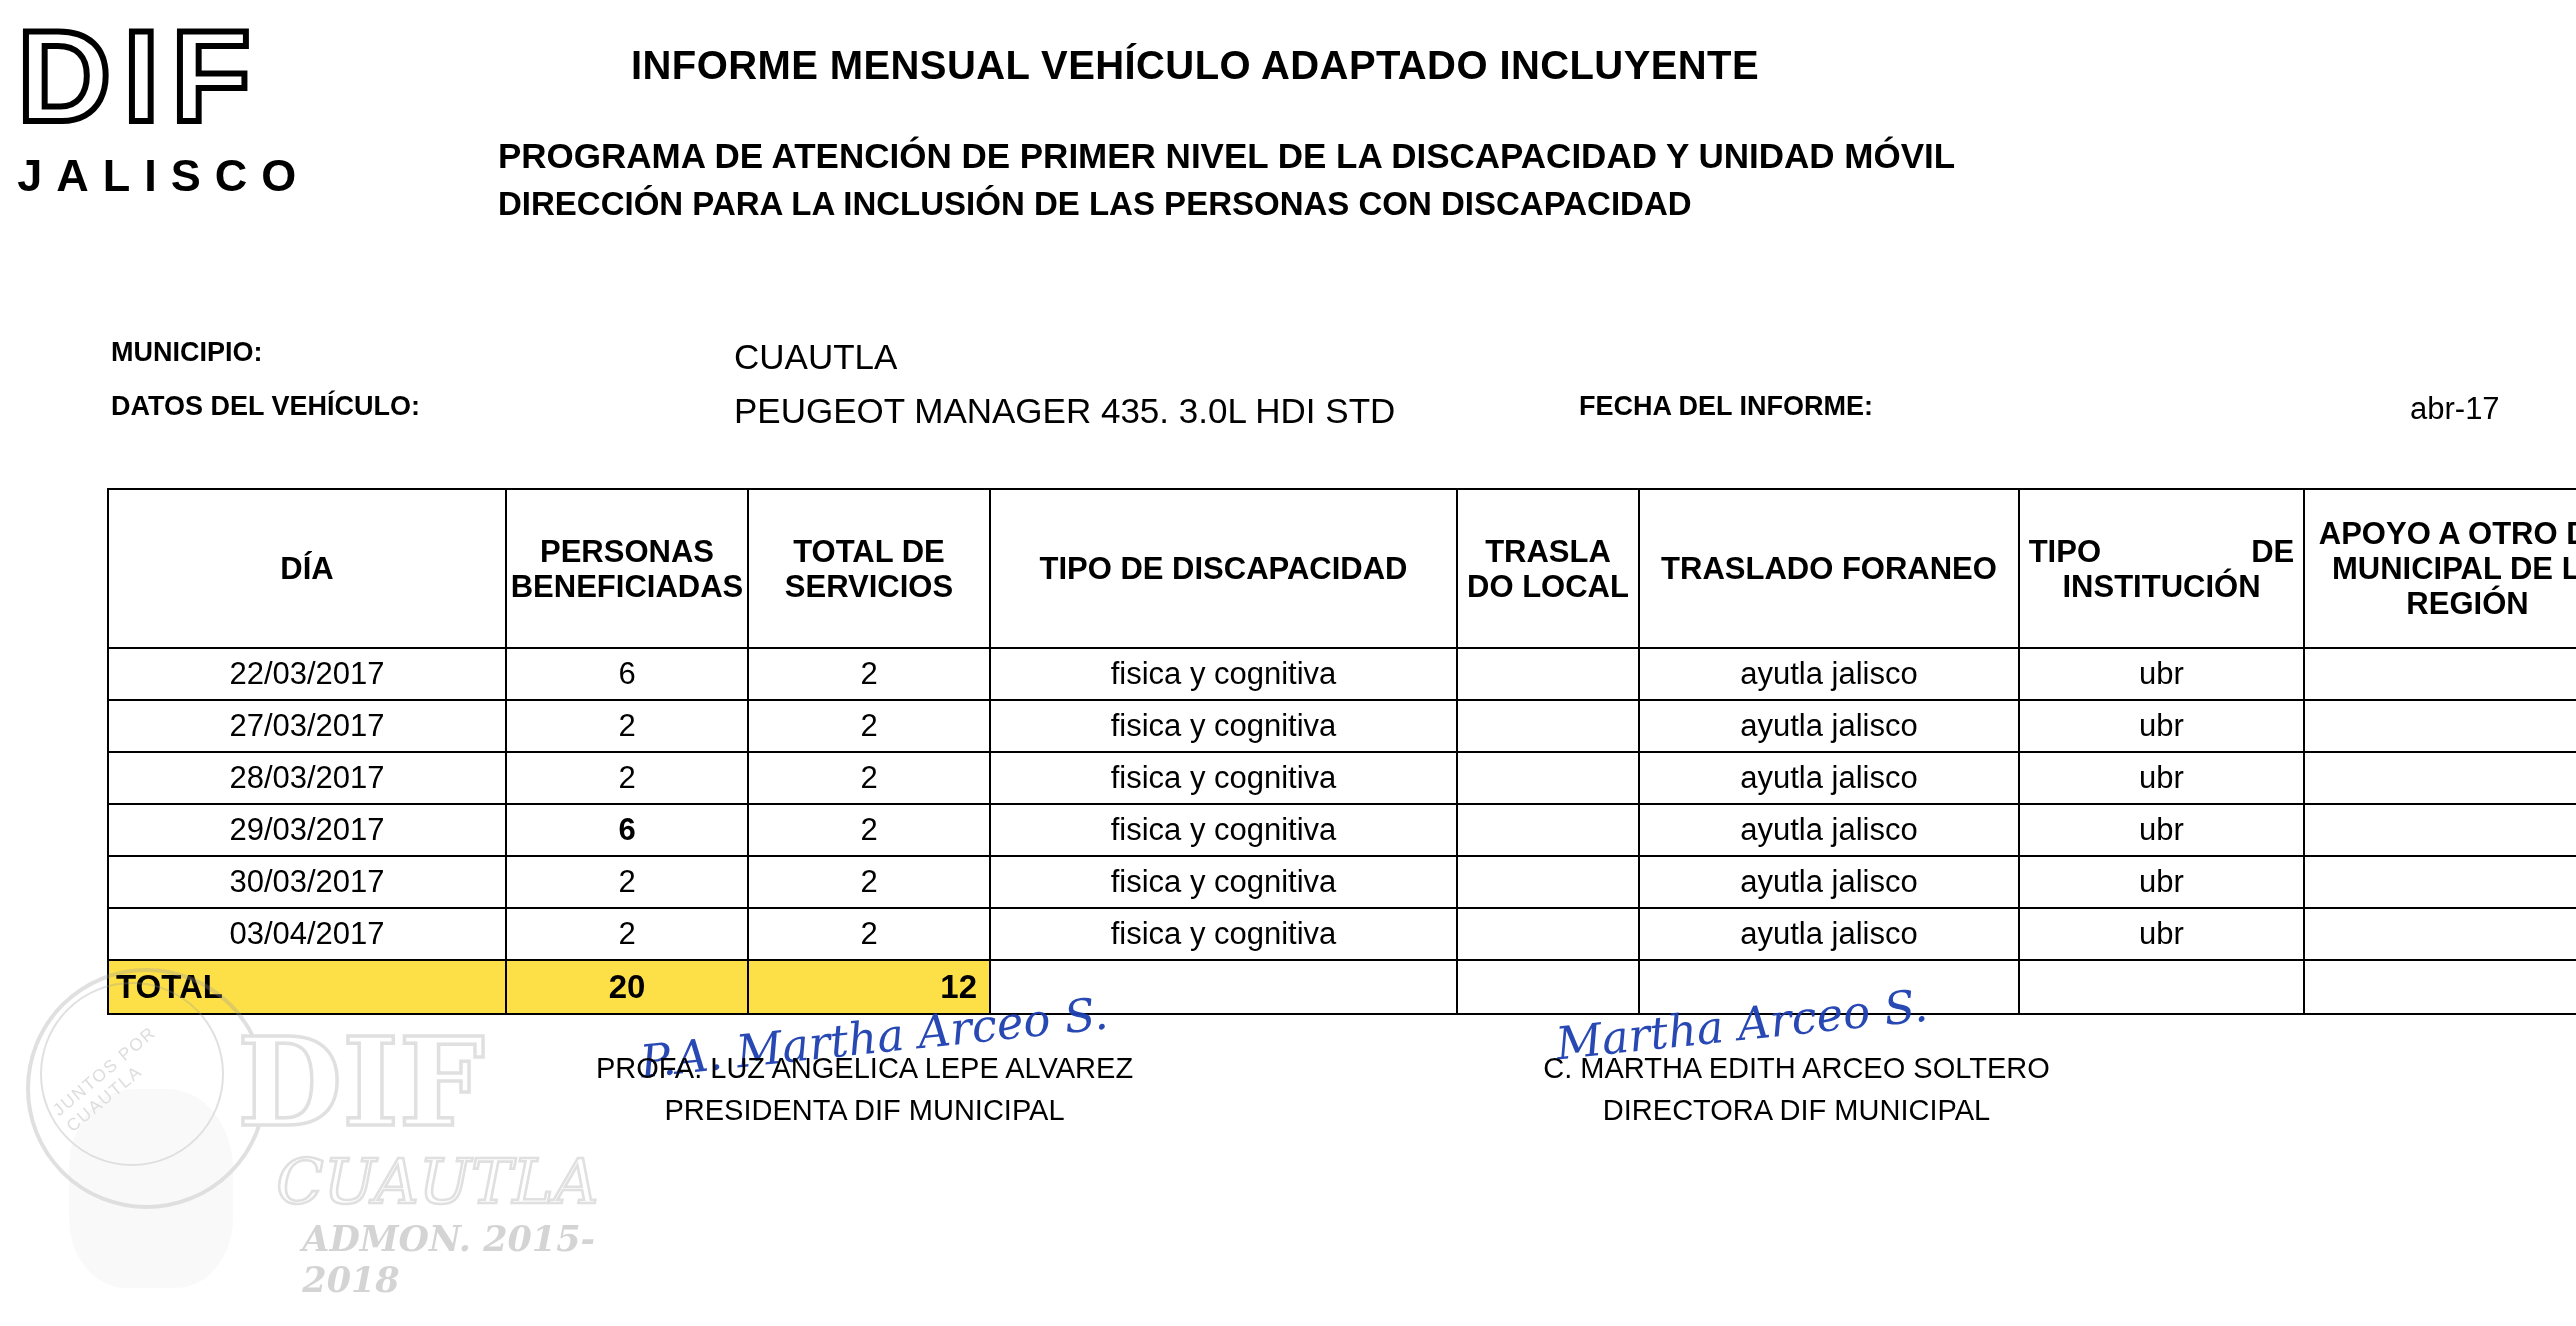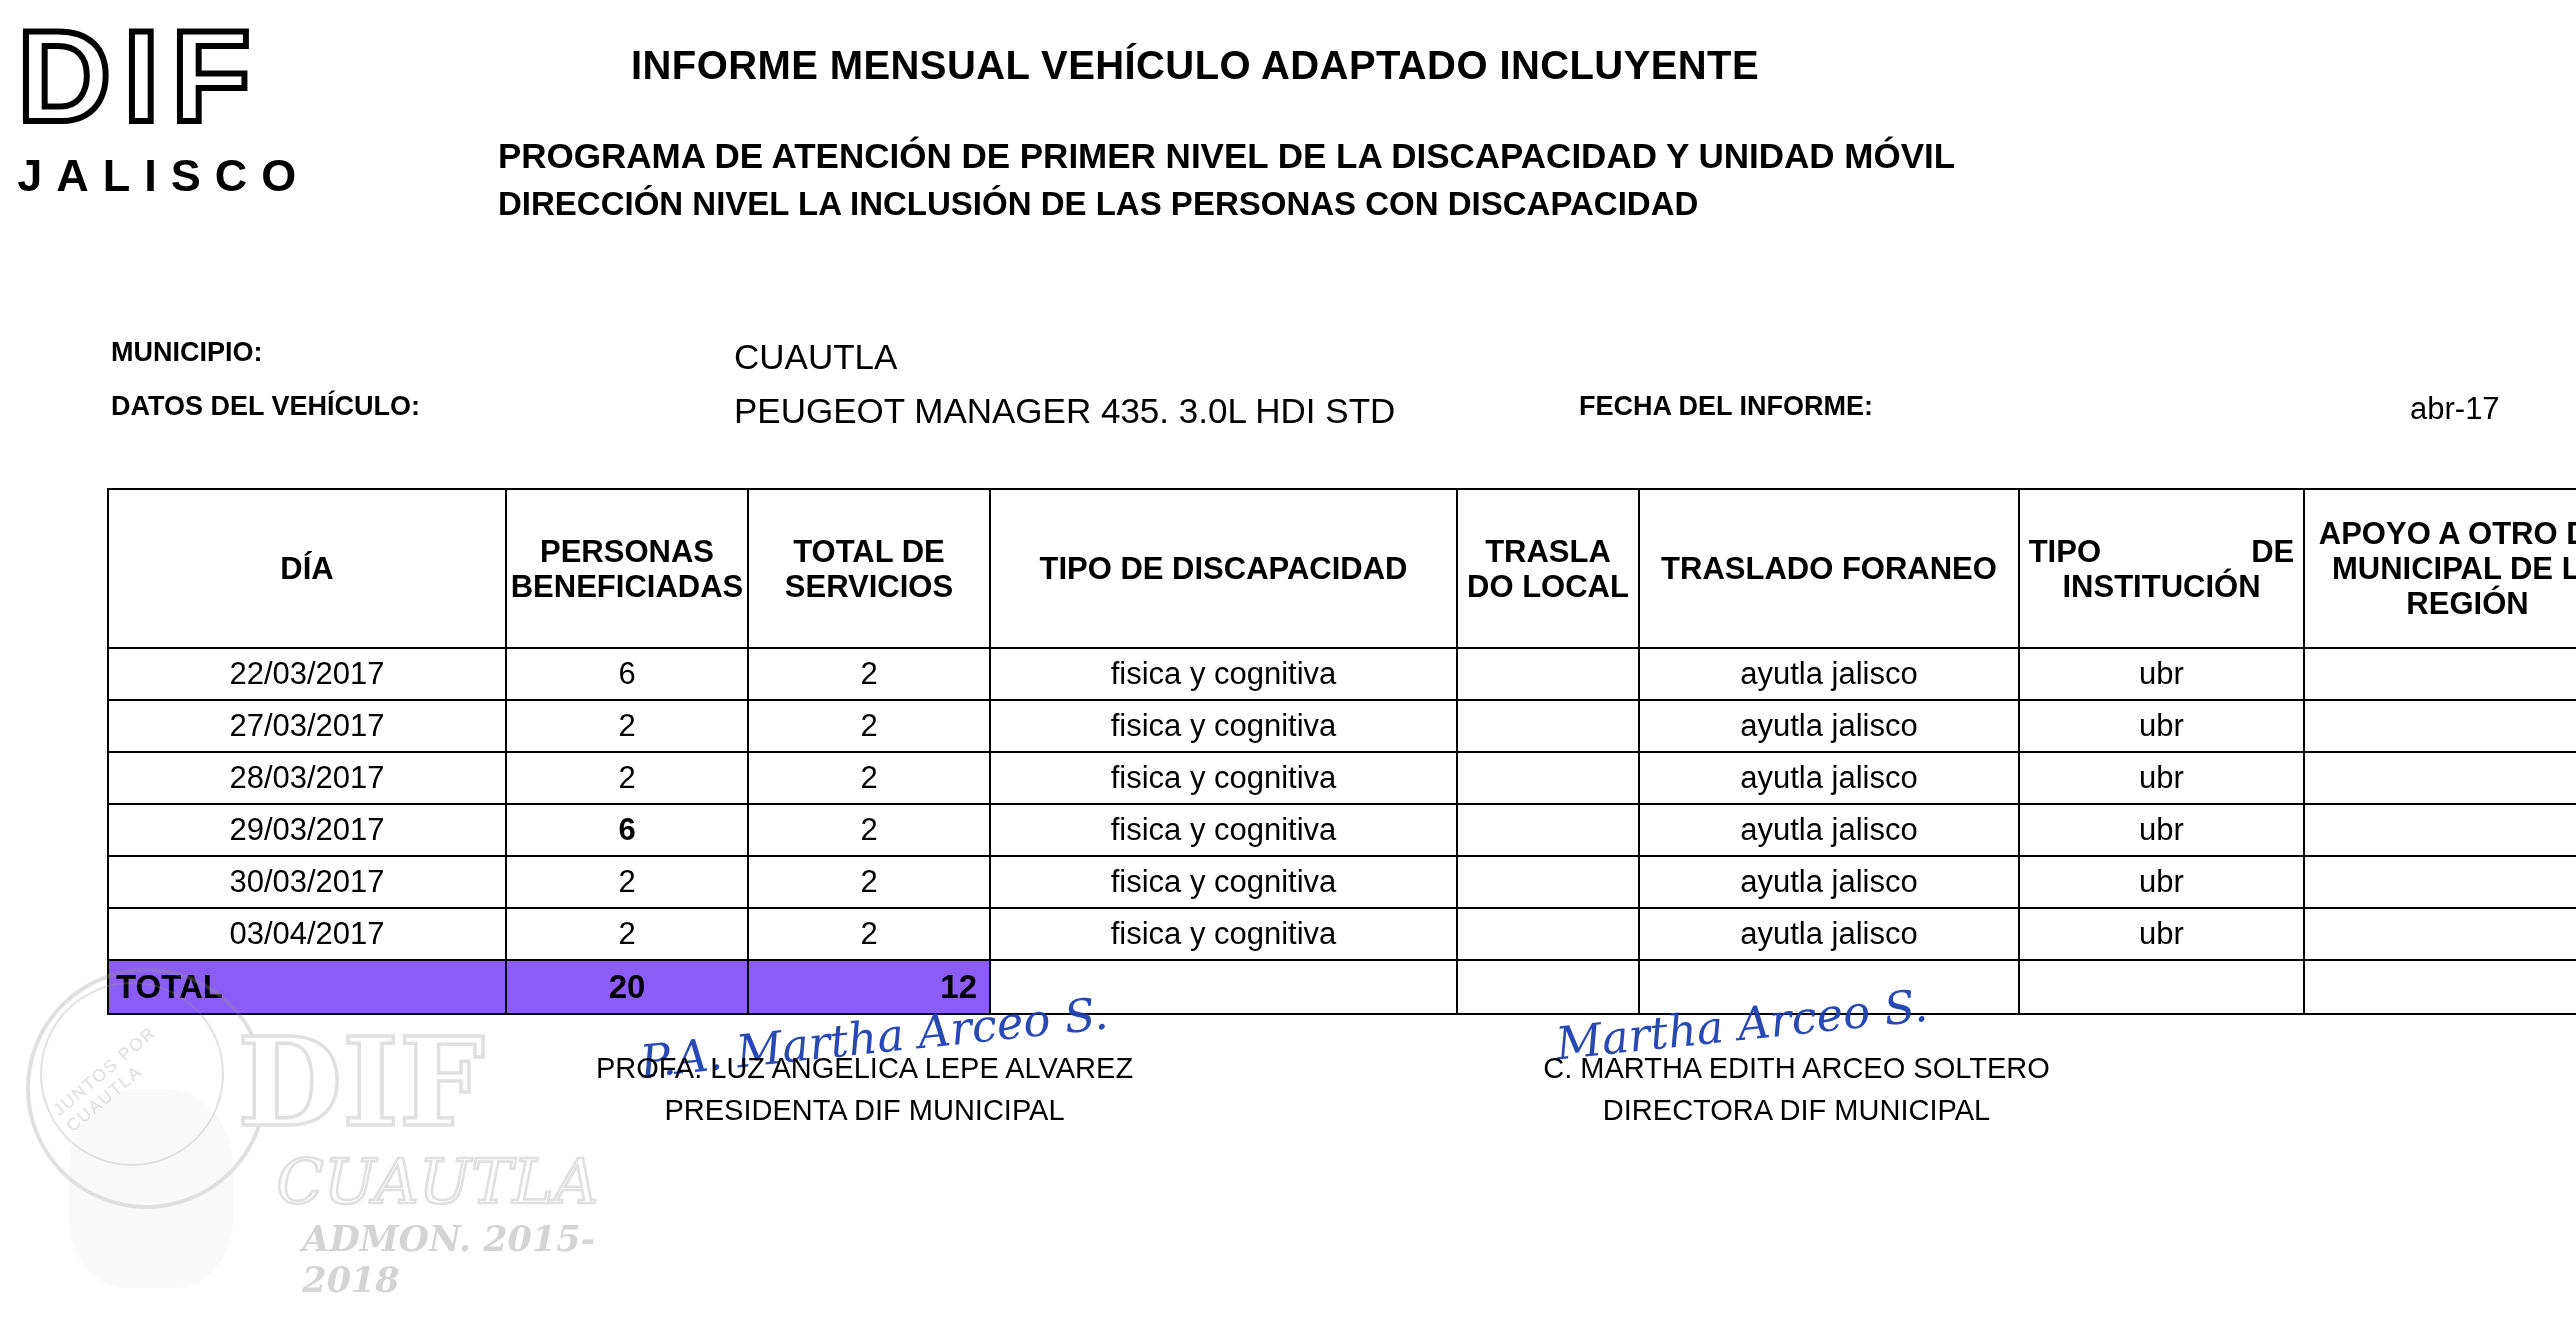--- a/index.html
+++ b/index.html
@@ -156,21 +156,21 @@
     justify-content: space-between;
     align-items: baseline;
     padding: 0 5.2px;
   }
   .th-inst-line2 { text-align: center; display:block; }
 
   td.num { font-size: 33px; }
   td.bold { font-weight: bold; }
 
   tr.total-row td {
-    background: #8b5cf6;
+    background: #fde047;
     font-weight: bold;
     font-size: 33px;
     height: 52px;
   }
   tr.total-row td.total-label {
     text-align: left;
     padding-left: 7px;
   }
   tr.total-row td.total-right {
     text-align: right;
@@ -292,21 +292,21 @@
 <body>
 
 <div class="header">
   <div class="logo">
     <div class="logo-dif"><span class="outline">DIF</span></div>
     <div class="logo-jalisco">JALISCO</div>
   </div>
   <div class="title-block">
     <div class="title-line1">INFORME MENSUAL VEHÍCULO ADAPTADO INCLUYENTE</div>
     <div class="title-line2">PROGRAMA DE ATENCIÓN DE PRIMER NIVEL DE LA DISCAPACIDAD Y UNIDAD MÓVIL</div>
-    <div class="title-line3">DIRECCIÓN NIVEL LA INCLUSIÓN DE LAS PERSONAS CON DISCAPACIDAD</div>
+    <div class="title-line3">DIRECCIÓN PARA LA INCLUSIÓN DE LAS PERSONAS CON DISCAPACIDAD</div>
   </div>
 </div>
 
 <div class="meta">
   <div class="meta-row">
     <div class="meta-label">MUNICIPIO:</div>
     <div class="meta-value">CUAUTLA</div>
   </div>
   <div class="meta-row">
     <div class="meta-label">DATOS DEL VEHÍCULO:</div>

